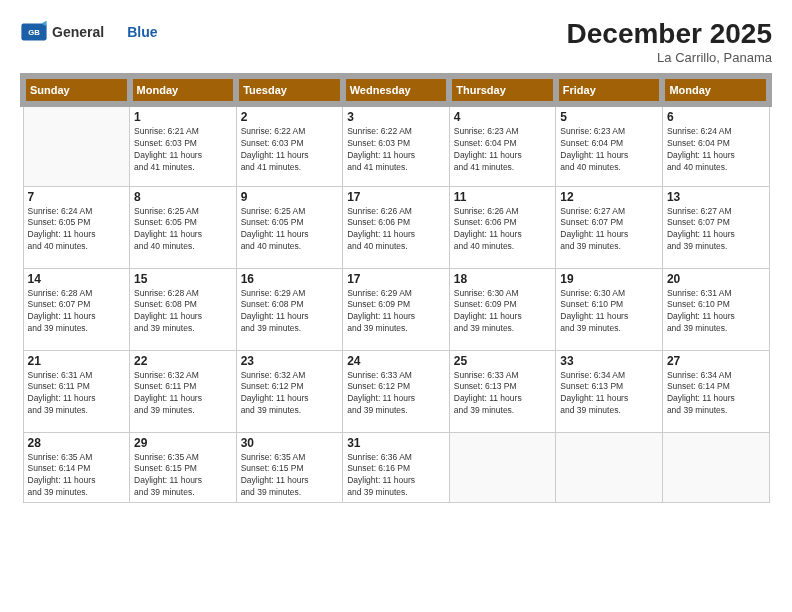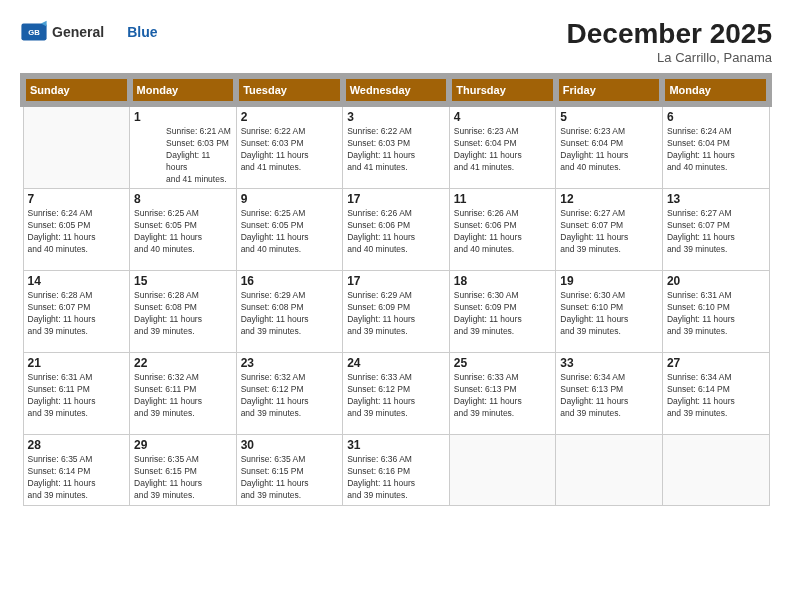--- a/index.html
+++ b/index.html
@@ -132,21 +132,21 @@
         <th>Thursday</th>
         <th>Friday</th>
         <th>Monday</th>
       </tr>
     </thead>
     <tbody id="calendar-body">
     <tr>
           <td class="empty-cell"></td>
           <td>
             <span class="day-number">1</span>
-            <div class="day-info" style="white-space: pre-line; margin-left: 32px;">Sunrise: 6:21 AM
+            <div class="day-info" style="white-space: pre-line;">Sunrise: 6:21 AM
 Sunset: 6:03 PM
 Daylight: 11 hours
 and 41 minutes.</div>
           </td>
           <td>
             <span class="day-number">2</span>
             <div class="day-info" style="white-space: pre-line;">Sunrise: 6:22 AM
 Sunset: 6:03 PM
 Daylight: 11 hours
 and 41 minutes.</div>

